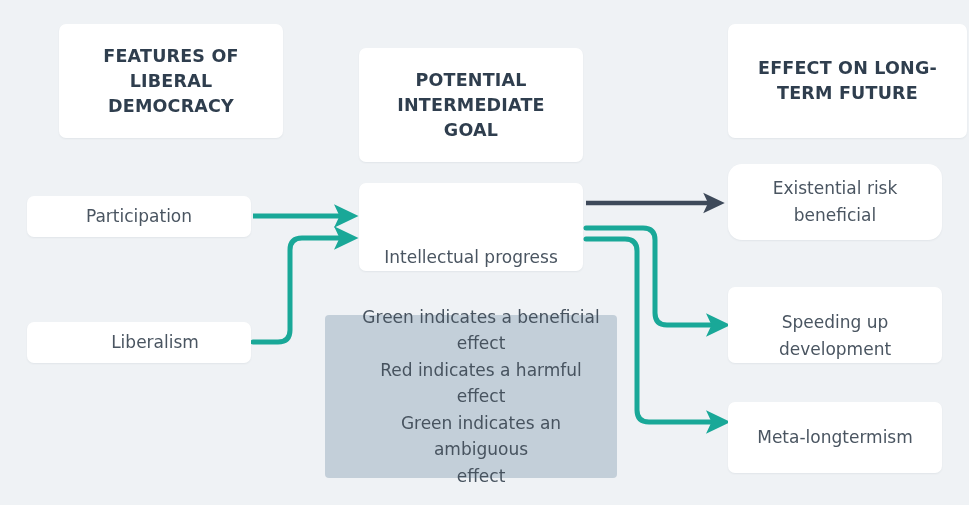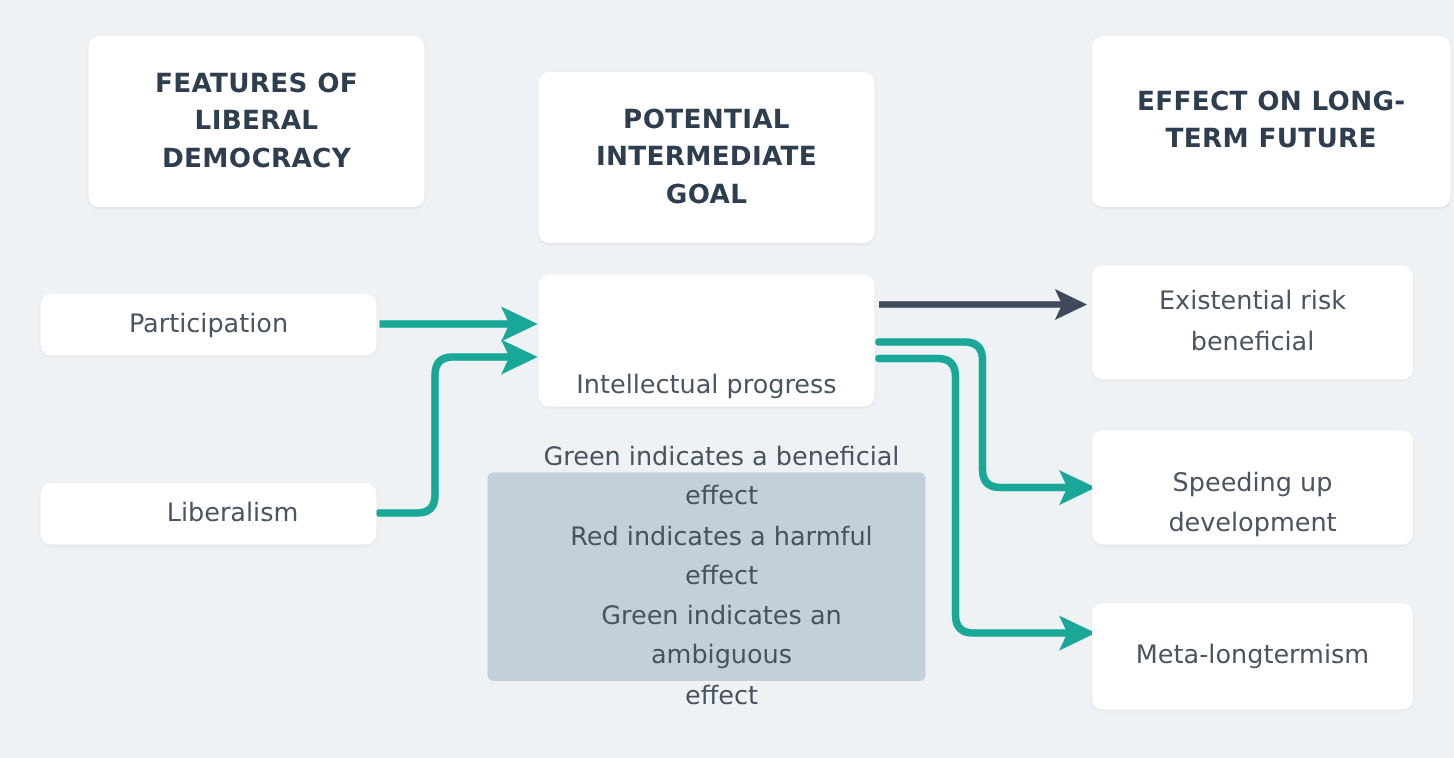--- a/index.html
+++ b/index.html
@@ -132,29 +132,29 @@
   </div>
 
   <div class="card node" style="left:27px; top:322px; width:224px; height:41px;padding-left:32px;">
     <span class="txt">Liberalism</span>
   </div>
 
   <div class="card node" style="left:359px; top:183px; width:224px; height:88px;align-items:flex-end;">
     <span class="txt">Intellectual progress</span>
   </div>
 
-  <div class="card node" style="left:728px; top:177px; width:214px; height:76px;">
+  <div class="card node" style="left:728px; top:164px; width:214px; height:76px;border-radius:14px;">
     <span class="txt"><span>Existential risk</span><br><span>beneficial</span></span>
   </div>
 
   <div class="card node" style="left:728px; top:287px; width:214px; height:76px;align-items:flex-end;">
     <span class="txt"><span>Speeding up</span><br><span>development</span></span>
   </div>
 
   <div class="card node" style="left:728px; top:402px; width:214px; height:71px;">
     <span class="txt">Meta-longtermism</span>
   </div>
 
-  <div class="legend" style="left:325px; top:315px; width:292px; height:139px;padding-left:20px;">
+  <div class="legend" style="left:325px; top:315px; width:292px; height:163px;padding-left:20px;">
     <span class="txt"><span>Green indicates a beneficial</span><br><span>effect</span><br><span>Red indicates a harmful effect</span><br><span>Green indicates an ambiguous</span><br><span>effect</span></span>
   </div>
 
 </div>
 
 </body></html>

